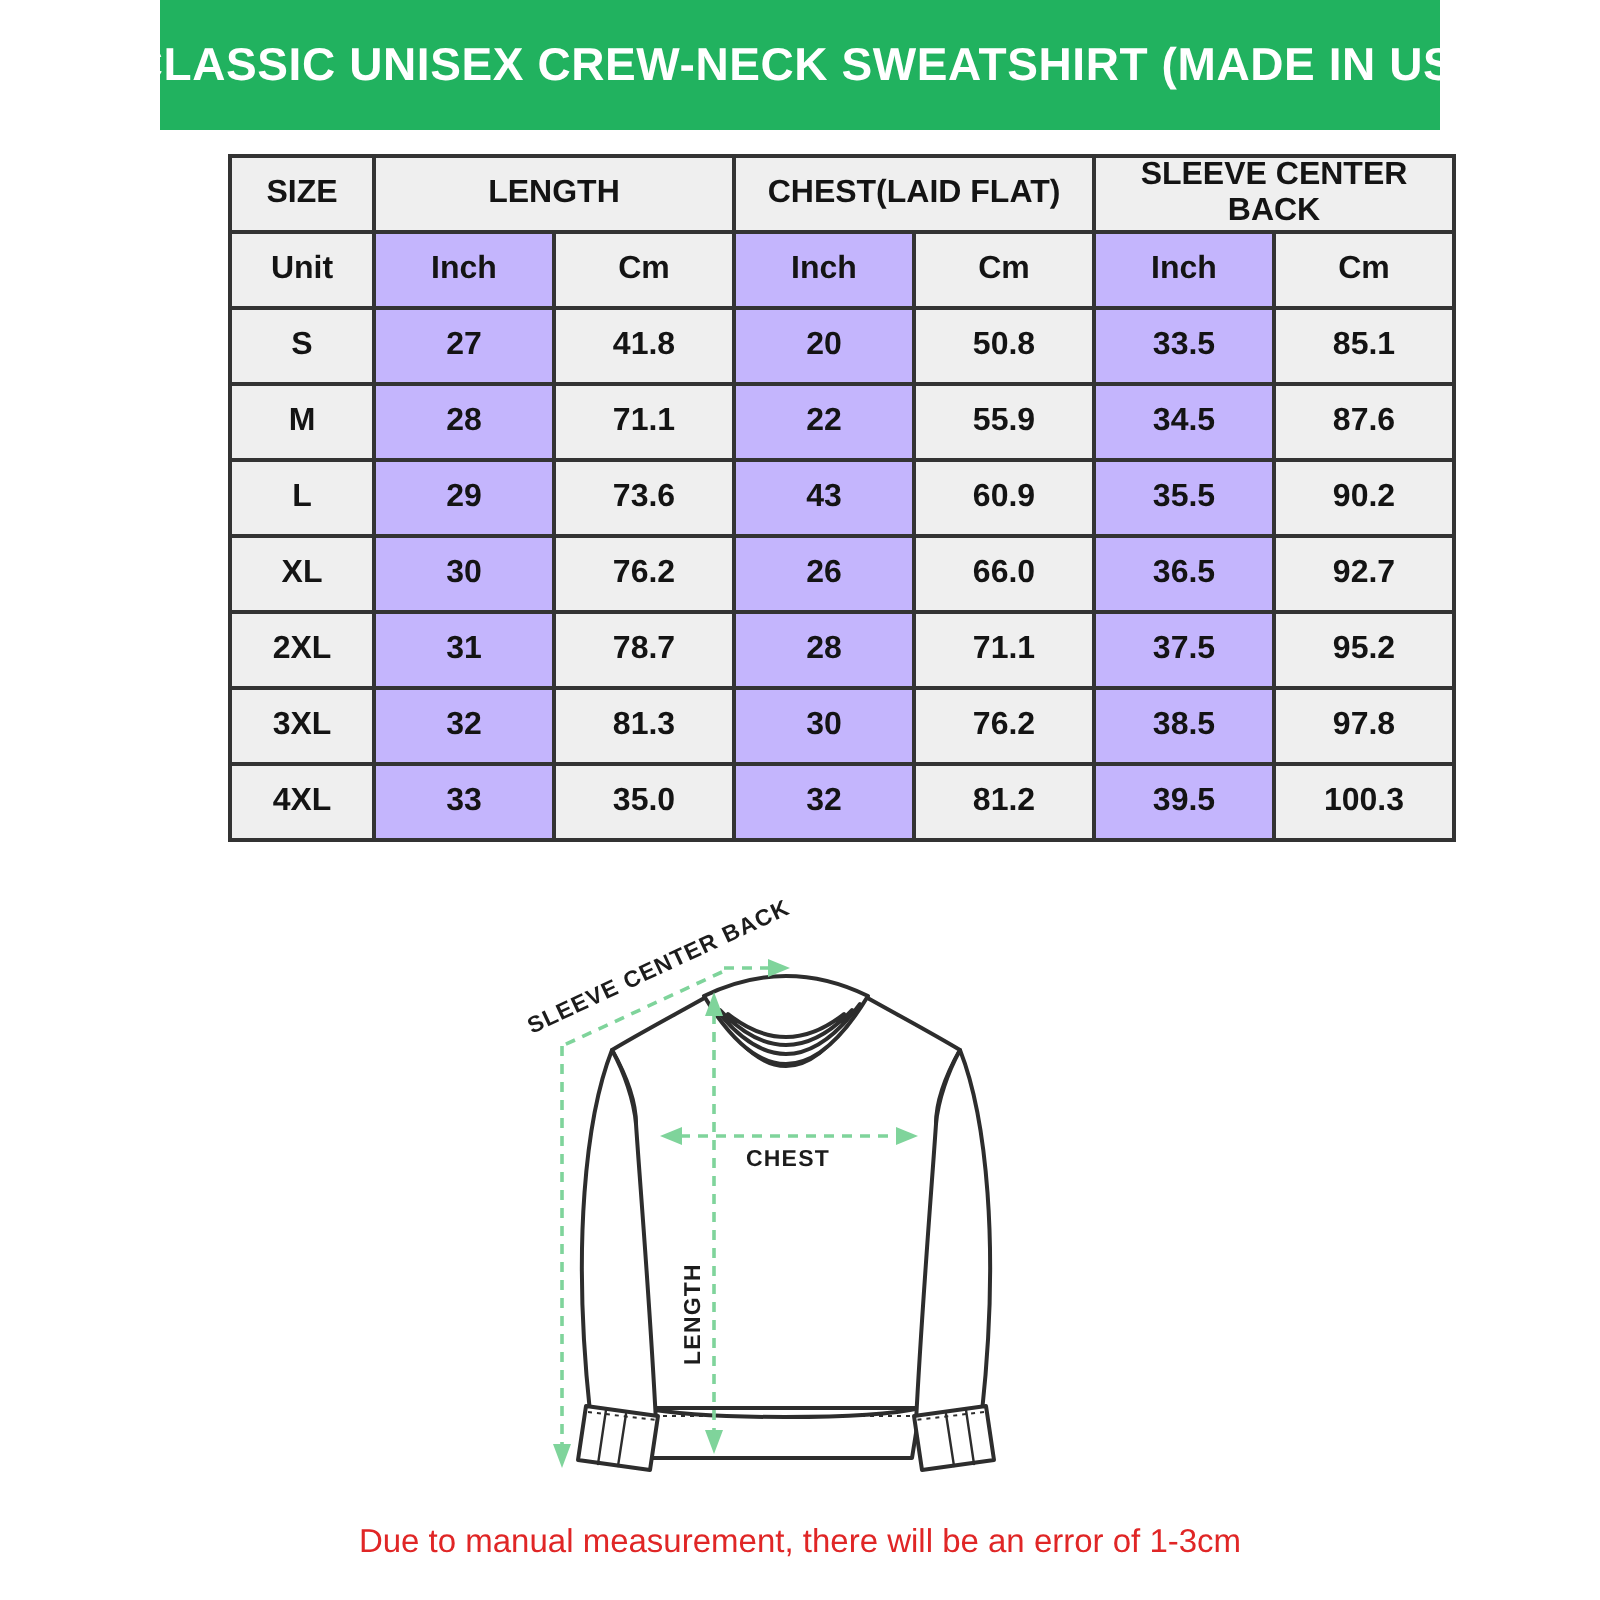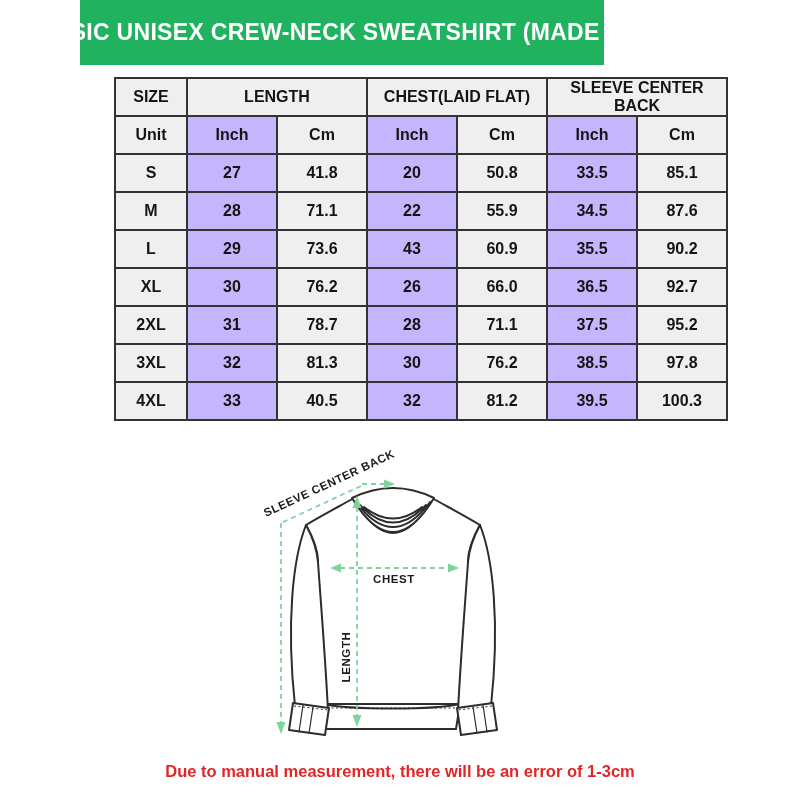--- a/index.html
+++ b/index.html
@@ -2,21 +2,21 @@
 <html><head>
 <meta charset="utf-8">
 <style>
   html,body{margin:0;padding:0;}
   body{
     width:800px;height:800px;position:relative;background:#ffffff;
     font-family:"Liberation Sans",sans-serif;overflow:hidden;
   }
   
   .title-bar{
-    position:absolute;left:80px;top:0;width:524px;height:65px;
+    position:absolute;left:80px;top:0;width:640px;height:65px;
     background:#21b25f;display:flex;align-items:center;justify-content:center;
   }
   .title-bar h1{
     margin:0;color:#ffffff;font-size:23px;font-weight:bold;letter-spacing:.3px;white-space:nowrap;
   }
   
   table.size-chart{
     position:absolute;left:94px;top:77px;border-collapse:collapse;table-layout:fixed;margin-left:20px;
   }
   table.size-chart th,table.size-chart td{
@@ -30,21 +30,21 @@
   .garment{fill:#ffffff;stroke:#2d2d2d;stroke-width:2;stroke-linejoin:round;stroke-linecap:round;}
   .garment-line{fill:none;stroke:#2d2d2d;stroke-width:2;stroke-linecap:round;}
   .rib{fill:none;stroke:#2d2d2d;stroke-width:1.2;stroke-linecap:round;}
   .stitch{fill:none;stroke:#2d2d2d;stroke-width:1;stroke-dasharray:2 2.5;}
   .measure{fill:none;stroke:#7fd49b;stroke-width:1.8;stroke-dasharray:5 4;}
   .mhead{fill:#7fd49b;stroke:none;}
   .dlabel{font-family:"Liberation Sans",sans-serif;font-size:11.5px;font-weight:bold;fill:#1c1c1c;letter-spacing:.6px;}
   
   .footnote{
     position:absolute;left:0;top:762px;width:800px;text-align:center;
-    font-size:16.5px;font-weight:bold;color:#e02626;
+    font-size:16.5px;font-weight:normal;color:#e02626;
   }
 </style>
 </head>
 <body>
 
 <div class="title-bar">
   <h1>CLASSIC UNISEX CREW-NECK SWEATSHIRT (MADE IN US)</h1>
 </div>
 
 <table class="size-chart">
@@ -125,21 +125,21 @@
         <td class="c-white">32</td>
         <td class="c-gray">81.3</td>
         <td class="c-white">30</td>
         <td class="c-gray">76.2</td>
         <td class="c-white">38.5</td>
         <td class="c-gray">97.8</td>
       </tr>
       <tr>
         <td class="c-gray">4XL</td>
         <td class="c-white">33</td>
-        <td class="c-gray">40.5</td>
+        <td class="c-gray">35.0</td>
         <td class="c-white">32</td>
         <td class="c-gray">81.2</td>
         <td class="c-white">39.5</td>
         <td class="c-gray">100.3</td>
       </tr>
     </tbody>
 </table>
 
 <svg class="diagram" width="320" height="315" viewBox="240 450 320 315" xmlns="http://www.w3.org/2000/svg">
 

